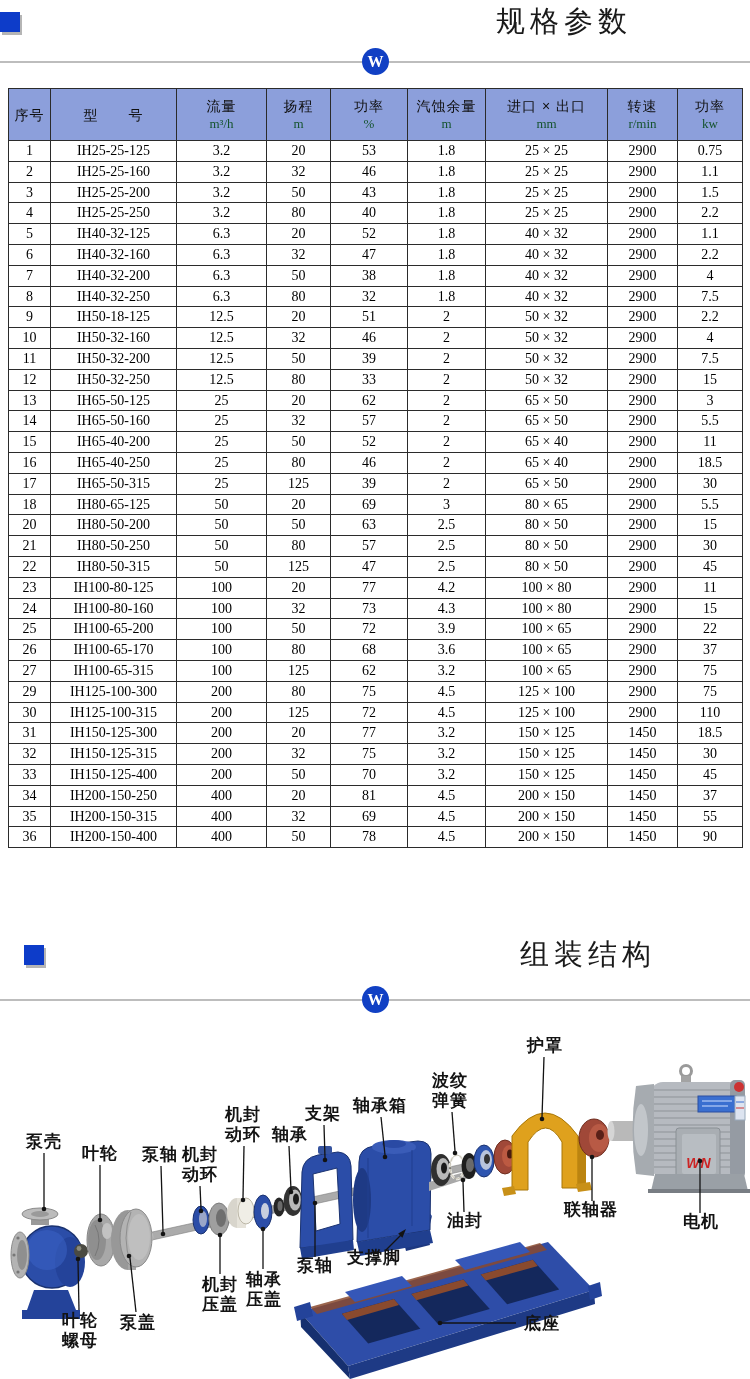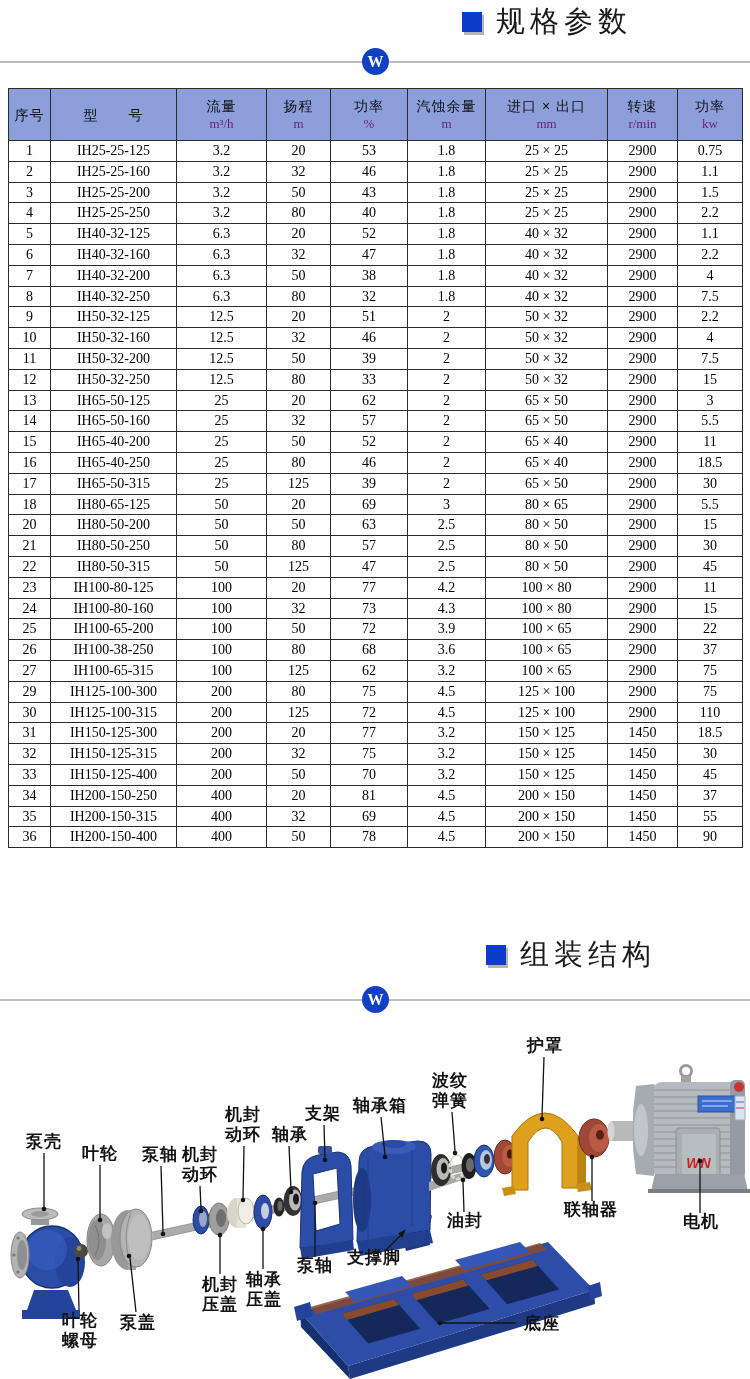--- a/index.html
+++ b/index.html
@@ -1,40 +1,40 @@
 <!DOCTYPE html>
 <html><head>
 <meta charset="utf-8">
 <style>
   html,body{margin:0;padding:0;}
   body{width:750px;height:1379px;background:#fff;font-family:"Liberation Sans",sans-serif;}
   .stage{position:relative;width:750px;height:1379px;overflow:hidden;background:#fff;}
 
   
-  .sec-title{position:absolute;left:0;width:632px;display:flex;justify-content:flex-end;align-items:center;gap:14px;}
+  .sec-title{position:absolute;left:0;width:632px;display:flex;justify-content:space-between;align-items:center;gap:14px;}
   .sec-title .bullet{width:20px;height:20px;background:#0d3cc9;box-shadow:2px 3px 0 #b5b5b5;}
   .sec-title .txt{font-size:29px;color:#1a1a1a;letter-spacing:5px;font-weight:500;}
   #title1{top:3px;height:38px;}
   #title2{top:936px;height:38px;margin-left:24px;}
 
   
   .divider{position:absolute;left:0;width:750px;height:28px;}
   #div1{top:48px;}
   #div2{top:986px;}
   .divider .line{position:absolute;top:13px;left:0;width:750px;height:2px;background:#bdbdbd;}
   .divider .logo{position:absolute;left:362px;top:0;width:27px;height:27px;border-radius:50%;
     background:#1140c4;color:#fff;display:flex;align-items:center;justify-content:center;
     font-weight:bold;font-size:16px;font-family:"Liberation Serif",serif;}
 
   
   table.spec{position:absolute;left:8px;top:88px;width:734px;border-collapse:collapse;table-layout:fixed;border-radius:16px;}
   .spec th,.spec td{border:1px solid #2b2b2b;text-align:center;vertical-align:middle;padding:0;overflow:hidden;}
   .spec thead th{background:#8c9fdb;height:51px;font-weight:normal;}
   .spec .h1{font-size:14px;color:#101010;letter-spacing:1px;line-height:18px;}
-  .spec .h2{font-size:13px;color:#701a75;font-family:"Liberation Serif",serif;line-height:17px;}
+  .spec .h2{font-size:13px;color:#14532d;font-family:"Liberation Serif",serif;line-height:17px;}
   .spec tbody td{height:19.8px;line-height:19.8px;font-family:"Liberation Serif",serif;font-size:14px;color:#000;}
 
   
   svg.diagram{position:absolute;left:0;top:1030px;}
   .dlabel{font-family:"Liberation Sans",sans-serif;font-size:17px;font-weight:700;fill:#131313;letter-spacing:1px;text-anchor:middle;}
   .leader{stroke:#131313;stroke-width:1.3;fill:none;}
   .ldot{fill:#131313;}
   .wn{font-family:"Liberation Sans",sans-serif;font-size:14px;font-weight:bold;font-style:italic;fill:#cc2424;letter-spacing:1px;text-anchor:middle;}
 </style>
 </head>
@@ -188,21 +188,21 @@
           <td>6.3</td>
           <td>80</td>
           <td>32</td>
           <td>1.8</td>
           <td>40 × 32</td>
           <td>2900</td>
           <td>7.5</td>
         </tr>
         <tr>
           <td>9</td>
-          <td>IH50-32-125</td>
+          <td>IH50-18-125</td>
           <td>12.5</td>
           <td>20</td>
           <td>51</td>
           <td>2</td>
           <td>50 × 32</td>
           <td>2900</td>
           <td>2.2</td>
         </tr>
         <tr>
           <td>10</td>
@@ -364,21 +364,21 @@
           <td>100</td>
           <td>50</td>
           <td>72</td>
           <td>3.9</td>
           <td>100 × 65</td>
           <td>2900</td>
           <td>22</td>
         </tr>
         <tr>
           <td>26</td>
-          <td>IH100-38-250</td>
+          <td>IH100-65-170</td>
           <td>100</td>
           <td>80</td>
           <td>68</td>
           <td>3.6</td>
           <td>100 × 65</td>
           <td>2900</td>
           <td>37</td>
         </tr>
         <tr>
           <td>27</td>

